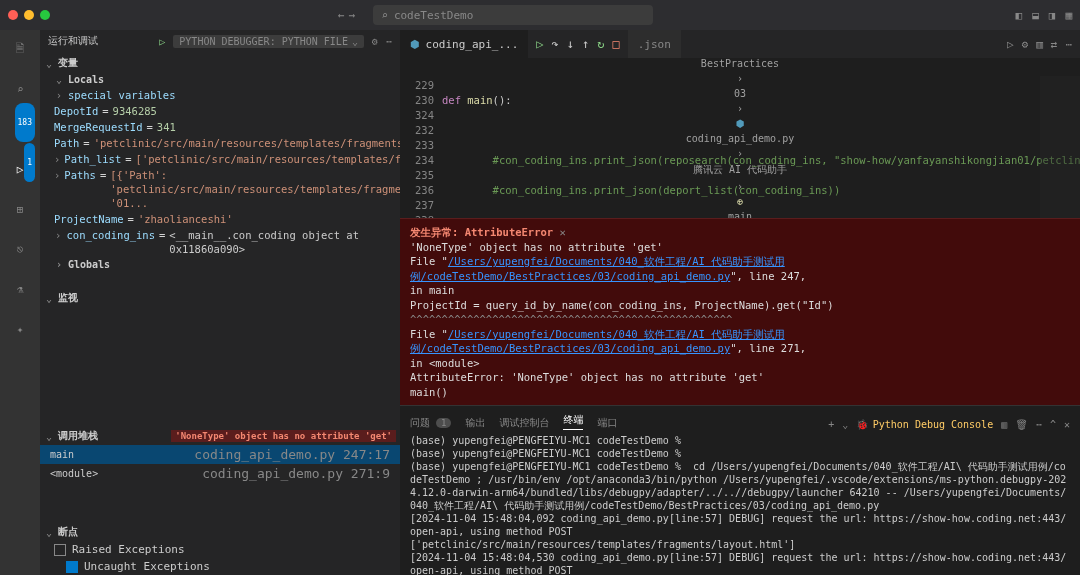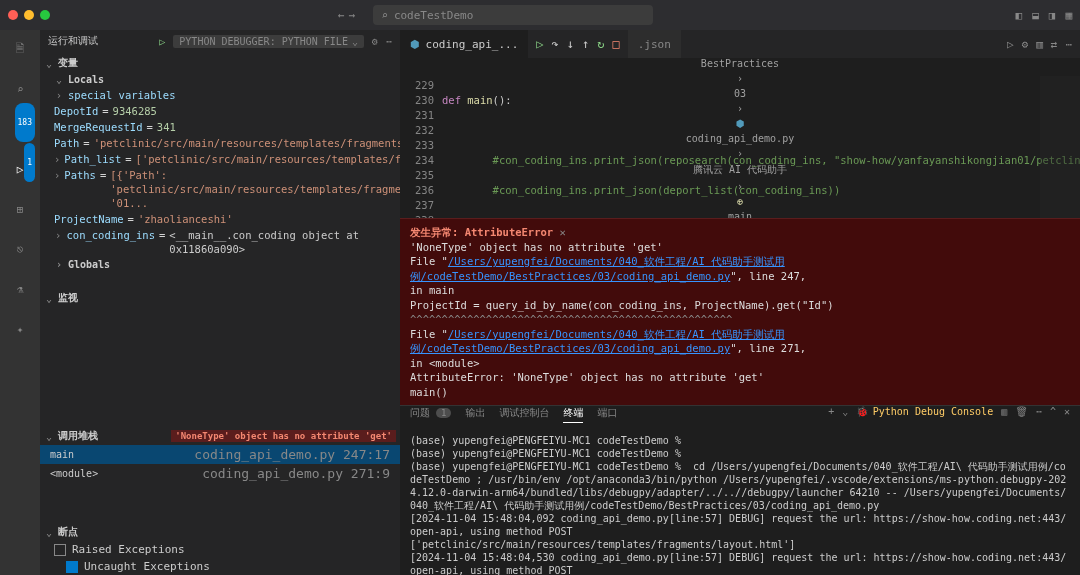--- a/index.html
+++ b/index.html
@@ -36,21 +36,21 @@
 .tabs-right { margin-left:auto; display:flex; gap:8px; padding:0 8px; color:#888; }
 .breadcrumb { height:18px; display:flex; align-items:center; padding:0 12px; font-size:10px; color:#a0a0a0; gap:4px;flex-direction:column; }
 .code-area { flex:1; display:flex; overflow:hidden; position:relative; }
 .gutter { width:42px; text-align:right; color:#858585; font-size:10.5px; line-height:15px; padding-right:8px; padding-top:2px; }
 .code { flex:1; font-size:10.5px; line-height:15px; white-space:pre; padding-top:2px; overflow:hidden; }
 .kw{color:#c586c0}.fn{color:#dcdcaa}.cmt{color:#6a9955}.op{color:#d4d4d4}
 .exc-overlay { background:#420b0b; margin:0; padding:6px 10px; font-size:10.5px; line-height:14.5px; color:#ddd; border-top:1px solid #5a1d1d; }
 .exc-overlay .file { color:#3794ff; text-decoration:underline; }
 .exc-title { color:#f48771; font-weight:bold; }
 .panel { height:170px; display:flex; flex-direction:column; background:#1e1e1e; border-top:1px solid #333; }
-.panel-tabs { height:24px; display:flex; align-items:flex-start; gap:14px; padding:0 10px; font-size:10px; color:#888; }
+.panel-tabs { height:24px; display:flex; align-items:flex-end; gap:14px; padding:0 10px; font-size:10px; color:#888; }
 .panel-tabs .act { color:#fff; border-bottom:1px solid #fff; padding-bottom:2px; }
 .panel-tabs .cnt { background:#4d4d4d; border-radius:8px; padding:0 5px; font-size:9px; }
 .panel-right { margin-left:auto; display:flex; gap:8px; align-items:center; color:#888; }
 .dbg-console { color:#ffcc66; display:flex; align-items:center; gap:4px; }
 .term { flex:1; padding:4px 10px; font-size:10px; line-height:13px; color:#cccccc; overflow:hidden; white-space:pre-wrap; word-break:break-all; }
 .callstack-item { display:flex; align-items:center; padding:2px 10px; font-size:10px; }
 .cs-right { margin-left:auto; color:#888; font-size:13px; }
 .exc-badge { background:#5a1d1d; color:#f48771; font-size:9px; padding:1px 4px; margin-left:auto; }
 .checkbox { width:12px; height:12px; border:1px solid #888; display:inline-block; margin-right:6px; vertical-align:middle; }
 .checkbox.checked { background:#007acc; border-color:#007acc; }
@@ -223,21 +223,21 @@
       </div>
     </div>
     <div class="breadcrumb">
       <span>BestPractices</span> › <span>03</span> › <span style="color:#519aba">⬢</span> <span>coding_api_demo.py</span> › <span>腾讯云 AI 代码助手</span> › <span style="color:#dcdcaa">⊕</span> <span>main</span>
     </div>
 
     <div class="code-area">
       <div class="gutter">
 <div>229</div>
           <div>230</div>
-          <div>231</div>
+          <div>324</div>
           <div>232</div>
           <div>233</div>
           <div>234</div>
           <div>235</div>
           <div>236</div>
           <div>237</div>
           <div>238</div>
       </div>
       <div class="code">
 <div><span class="kw">def</span> <span class="fn">main</span>():</div>

